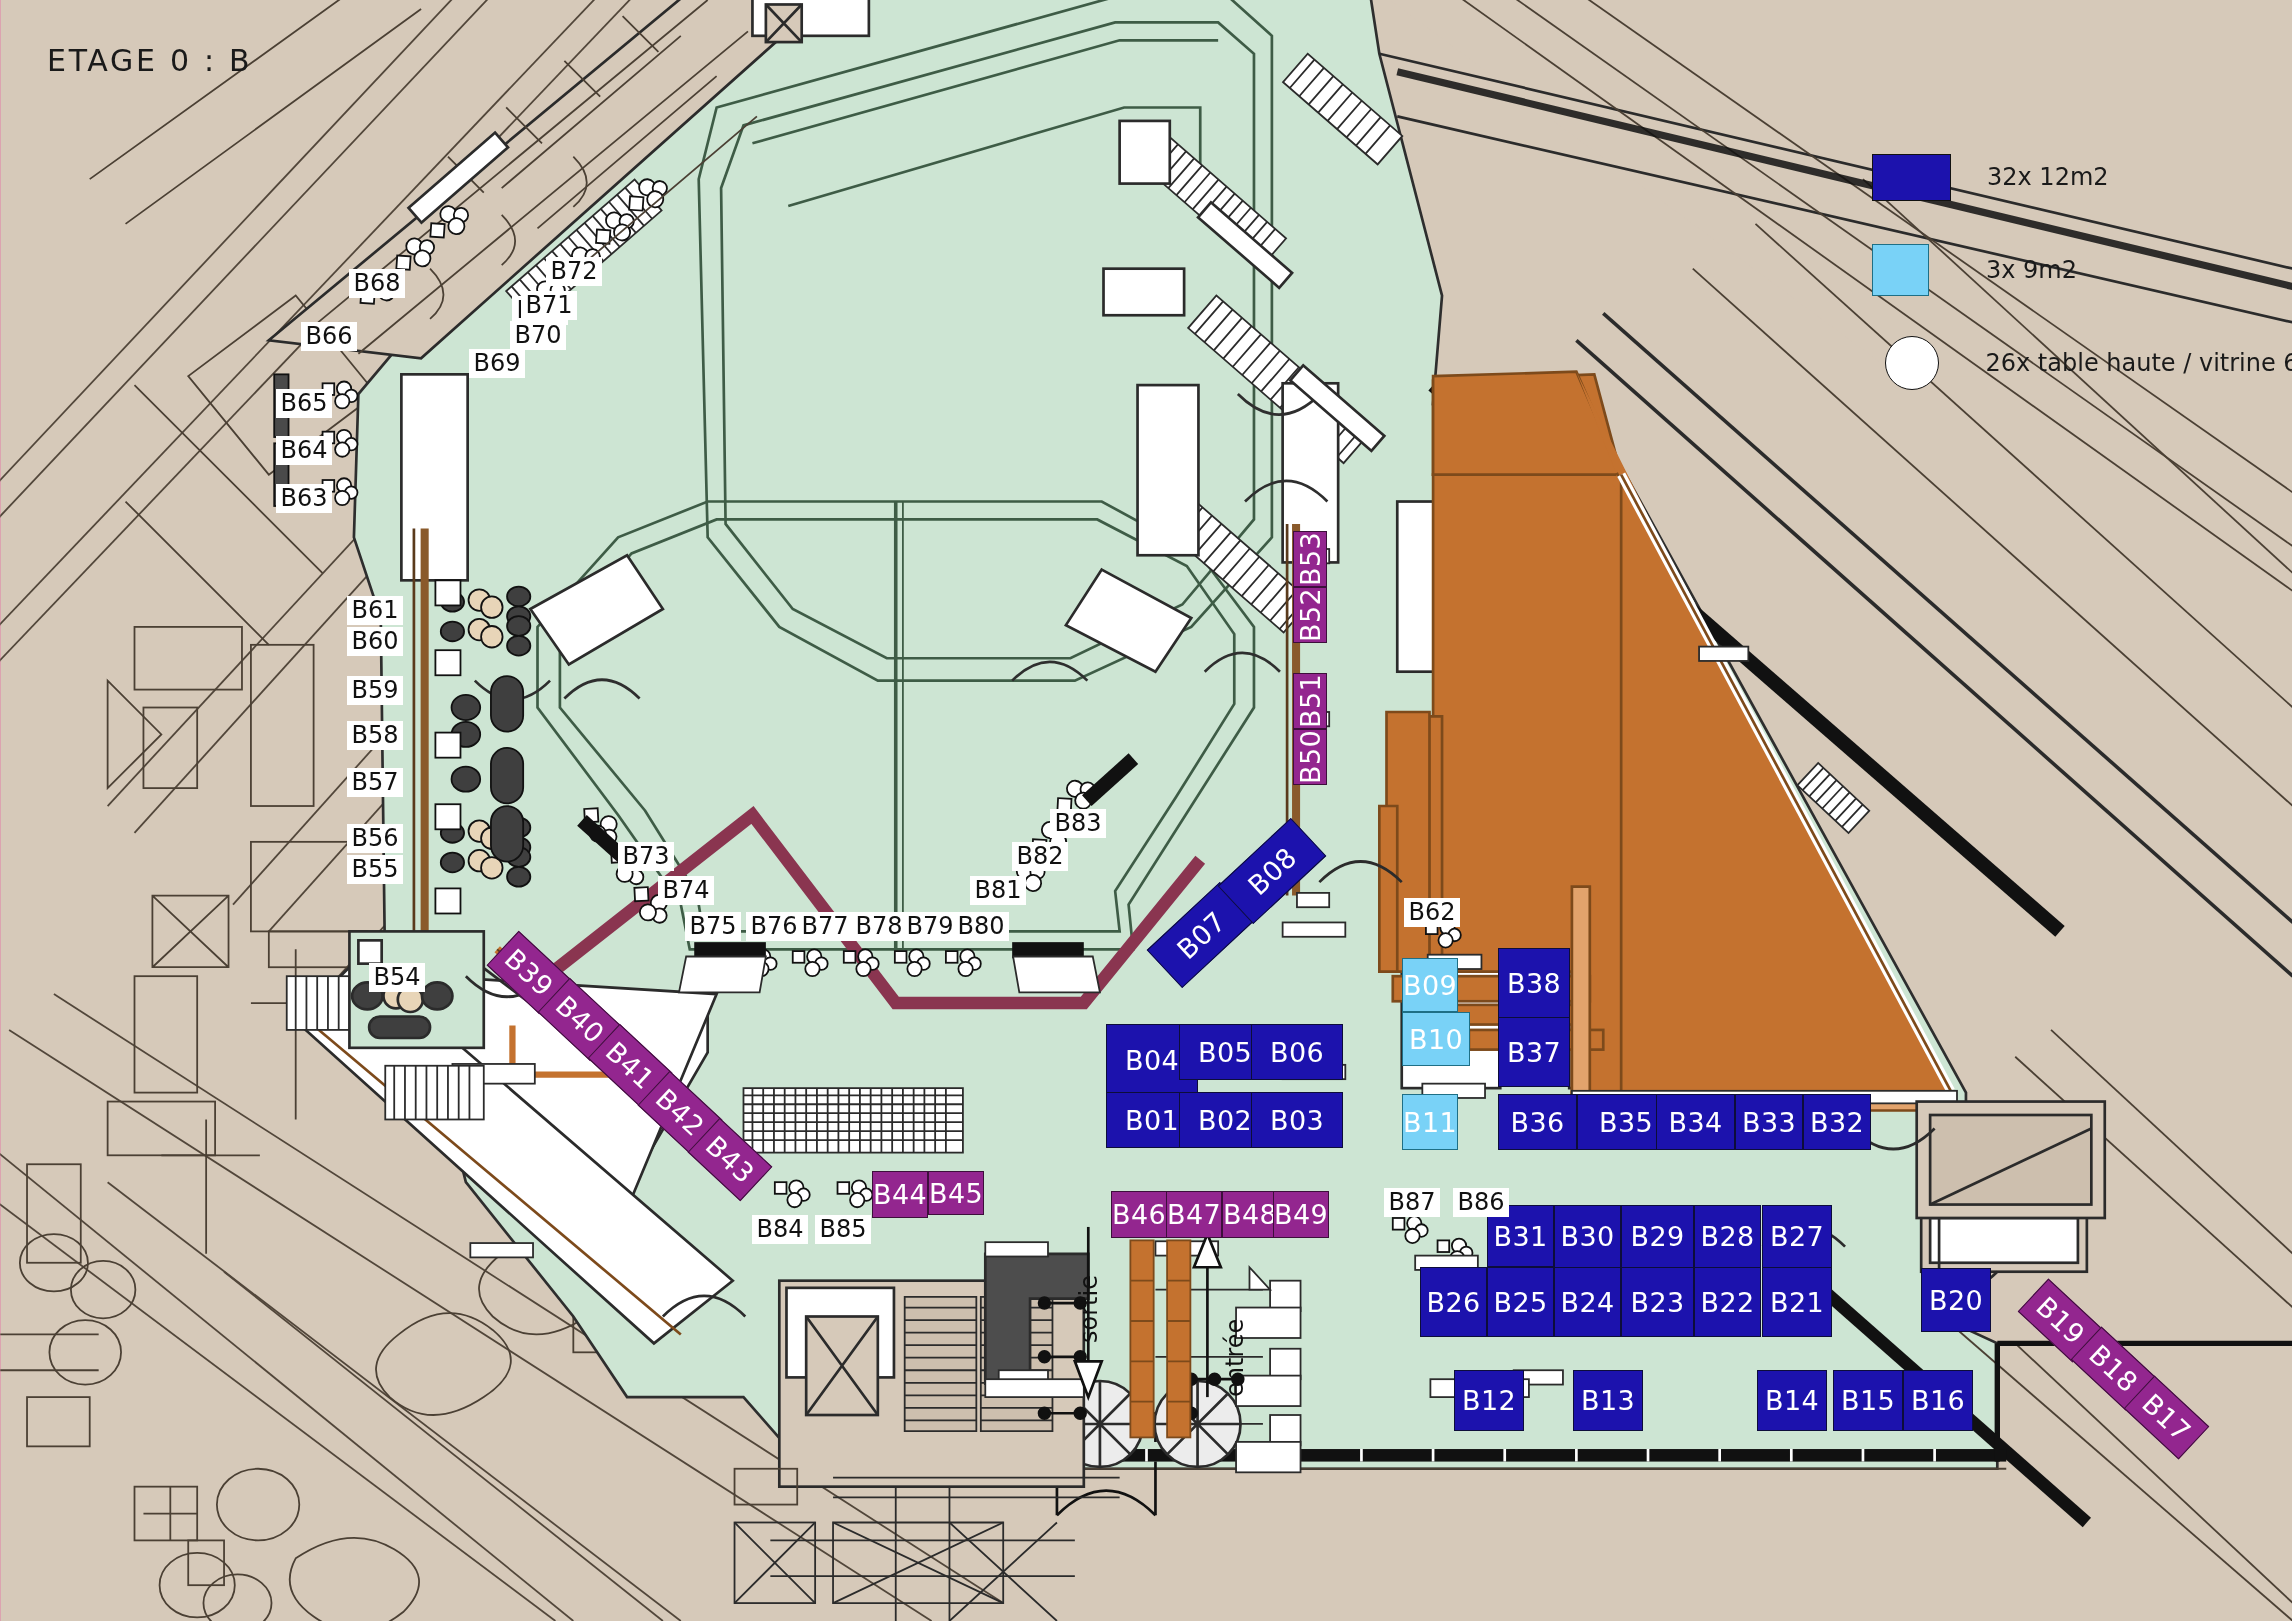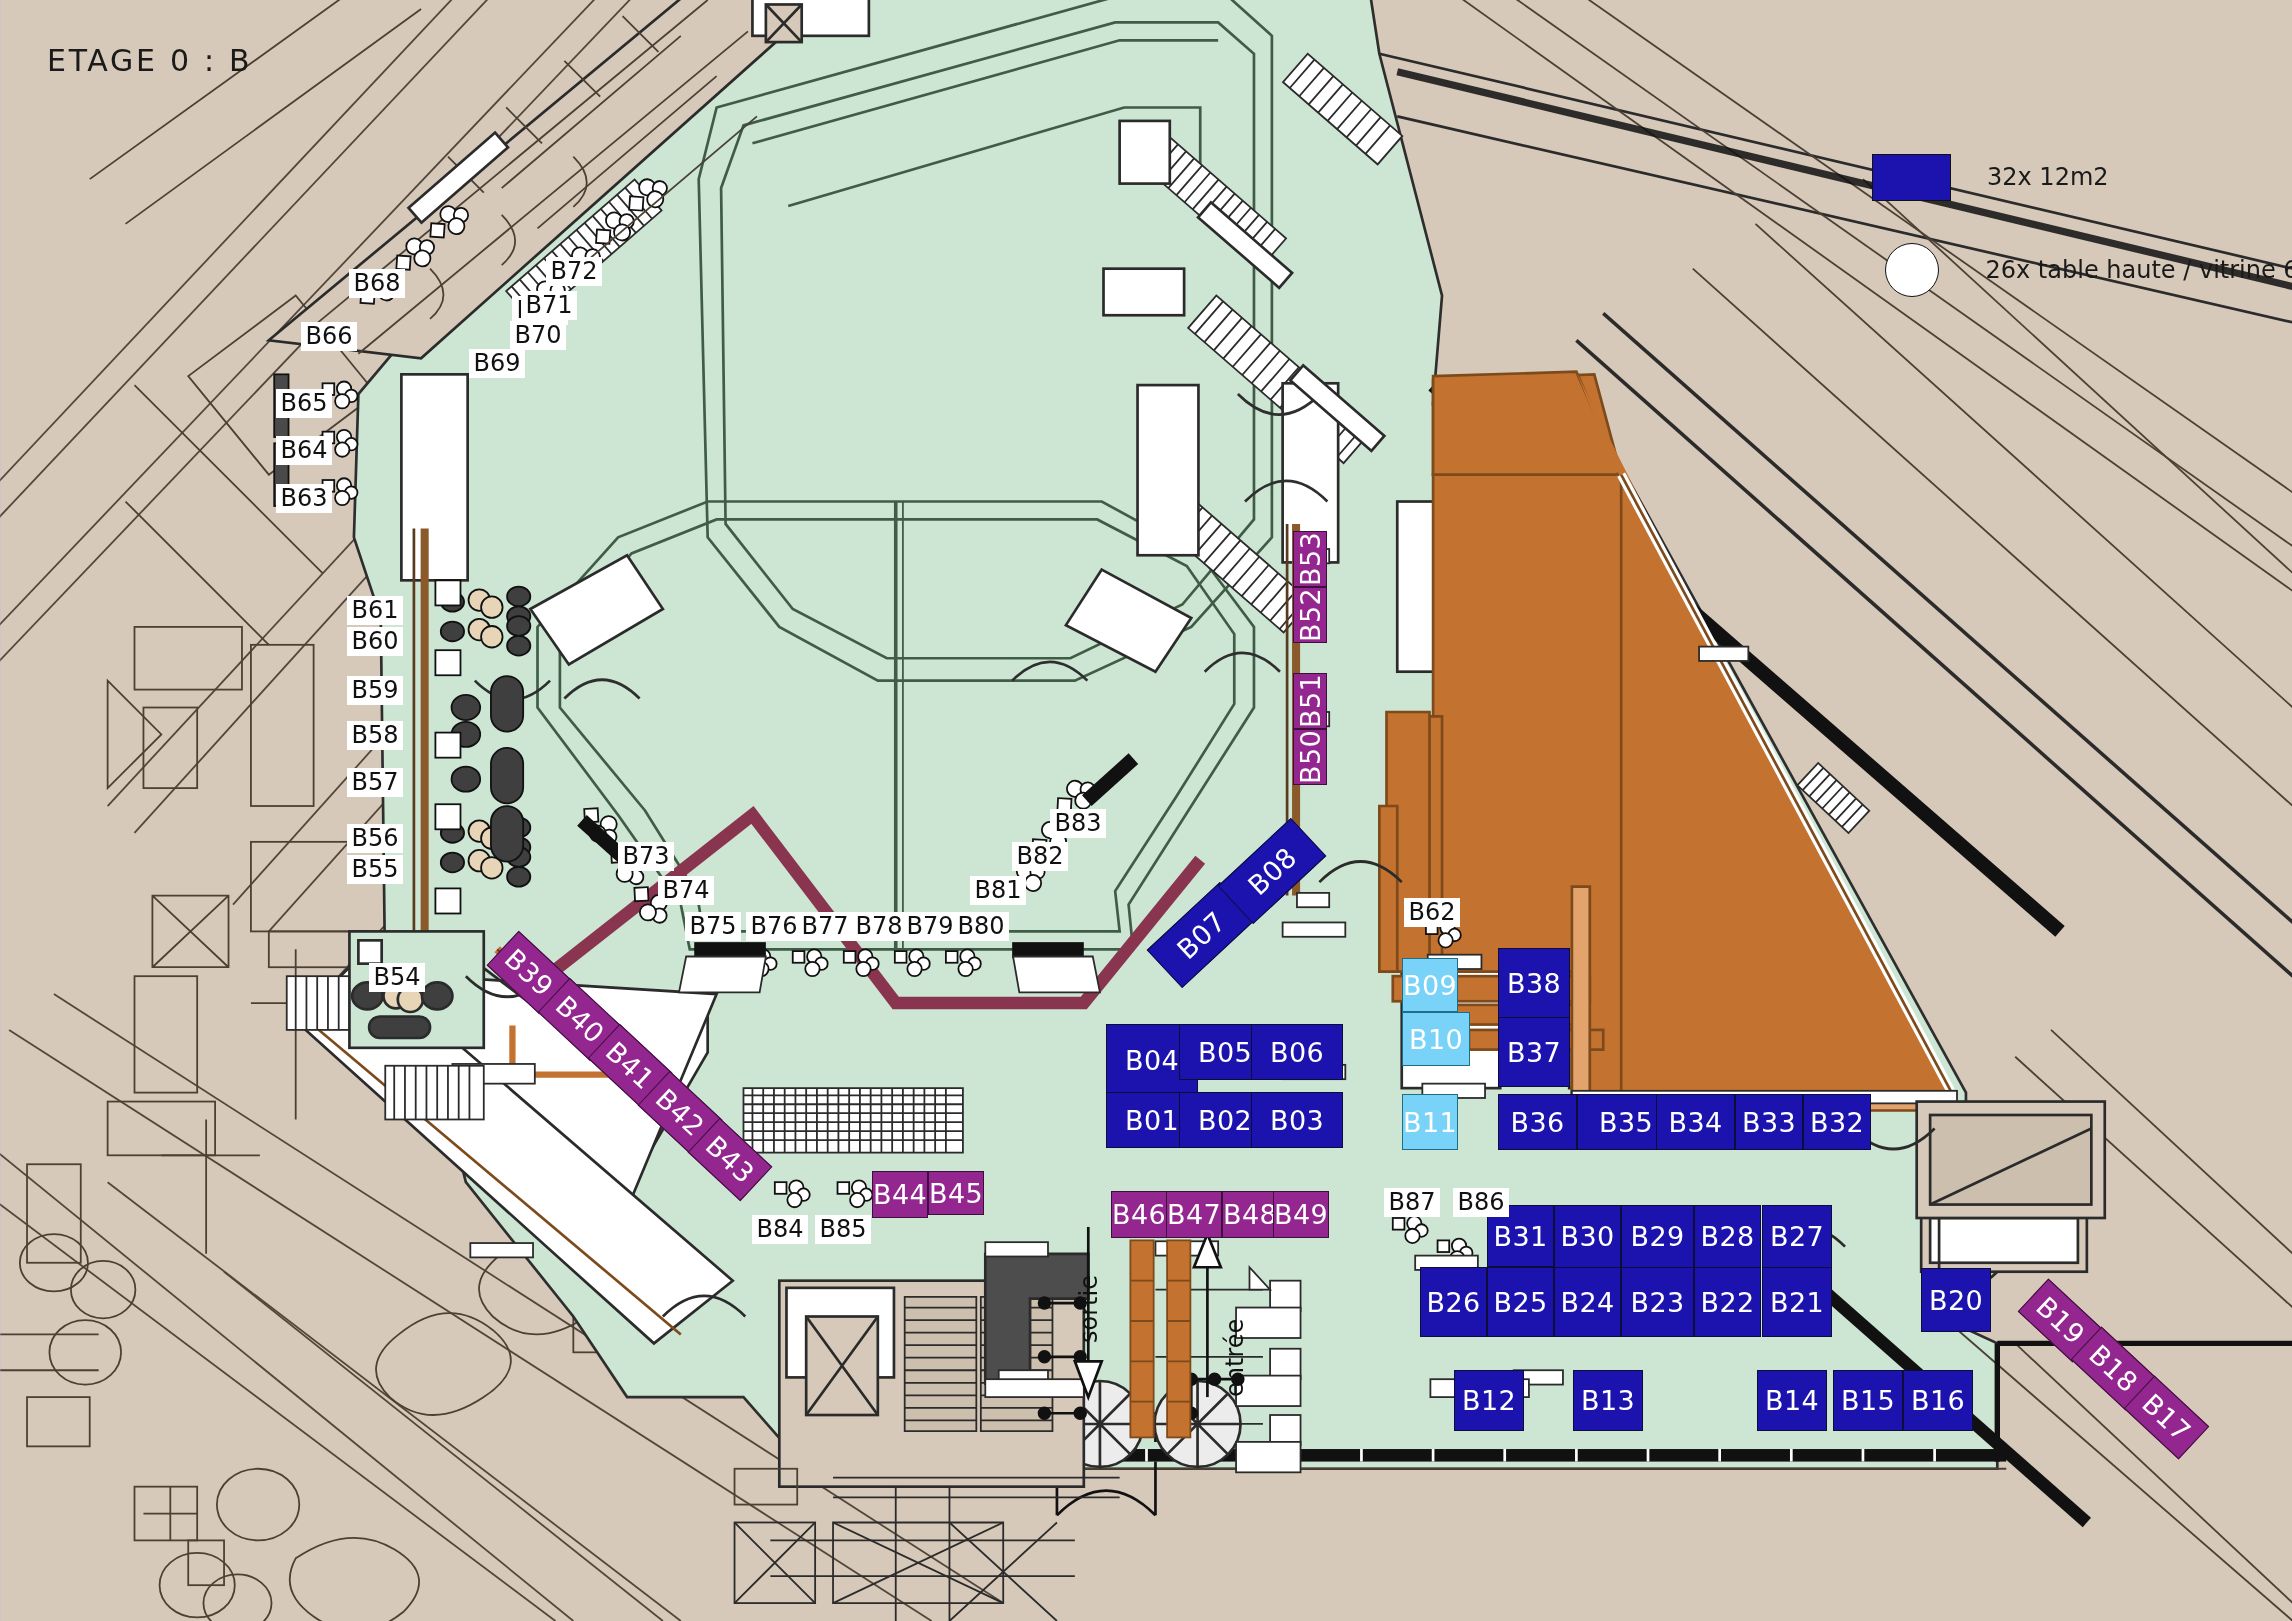--- a/index.html
+++ b/index.html
@@ -1,18 +1,18 @@
 <!DOCTYPE html>
 <html style="font-size:14.3px"><head>
 <meta charset="utf-8">
 <title>ETAGE 0 : B</title>
 <style>
   html,body{margin:0;padding:0;background:#d6c9b9;}
   body{font-family:"DejaVu Sans","Liberation Sans",sans-serif;}
-  #root{position:relative;width:2293px;height:1621px;overflow:hidden;background:#c4b5fd;}
+  #root{position:relative;width:2293px;height:1621px;overflow:hidden;background:#ec4899;}
   svg#plan{position:absolute;left:0;top:0;width:2293px;height:1621px;}
 
   #title{
     position:absolute;left:47px;top:43px;font-size:30px;letter-spacing:2.7px;
     color:#1a1a1a;font-family:"DejaVu Sans","Liberation Sans",sans-serif;
   }
 
   
   #legend{position:absolute;left:1872px;top:152px;width:394px;}
   .leg-row{display:flex;align-items:center;margin-bottom:43px;height:50px;}
@@ -598,20 +598,24 @@
       </g>
     </g>
   </svg>
 
   <div id="title">ETAGE 0 : B</div>
 
   <div id="legend">
     <div class="leg-row">
       <span class="leg-sw" style="background:#1c12ad"></span>
       <span class="leg-lab">32x 12m2</span>
+    </div>
+    <div class="leg-row">
+      <span class="leg-sw sq" style="background:#79d2f7;border-color:#1e6f86"></span>
+      <span class="leg-lab" style="margin-left:57px">3x 9m2</span>
     </div>
     <div class="leg-row circ">
       <span class="leg-circ"></span>
       <span class="leg-lab">26x table haute / vitrine 60x60</span>
     </div>
   </div>
 
   <div class="booth blue" style="left:1106px;top:1024px;width:92px;height:72px">B04</div>
   <div class="booth blue" style="left:1179px;top:1024px;width:92px;height:56px">B05</div>
   <div class="booth blue" style="left:1251px;top:1024px;width:92px;height:56px">B06</div>

